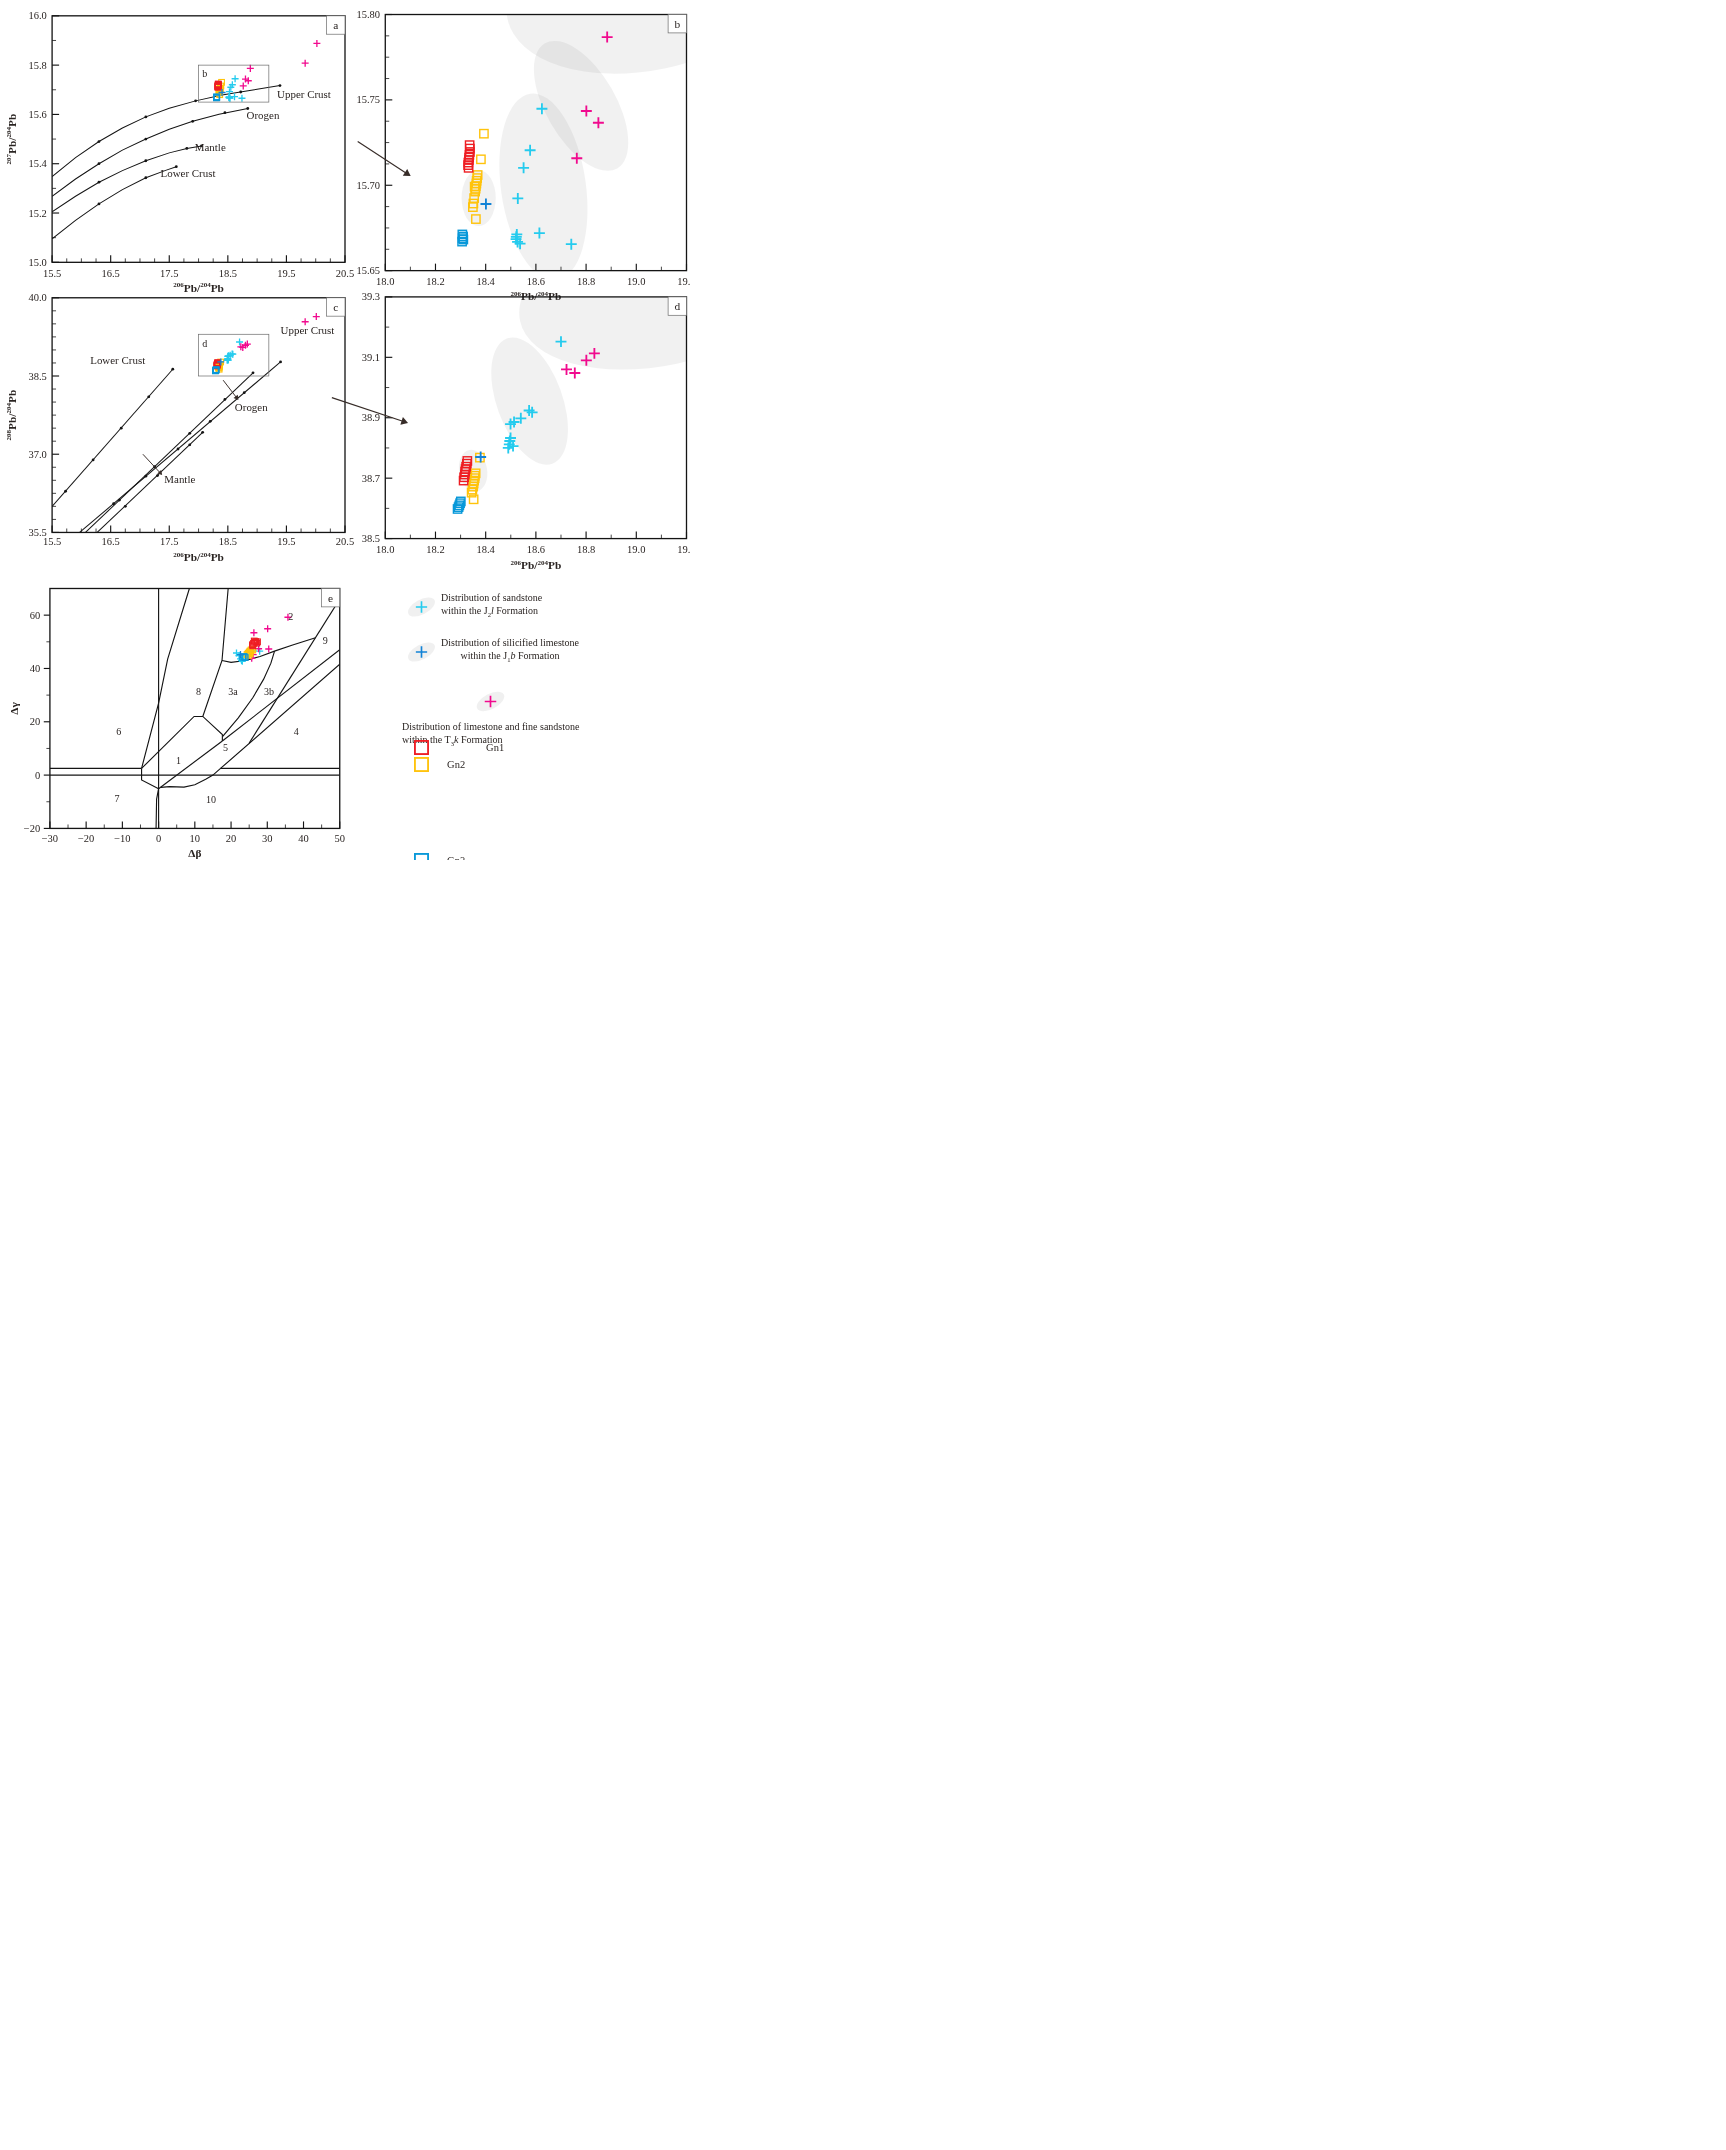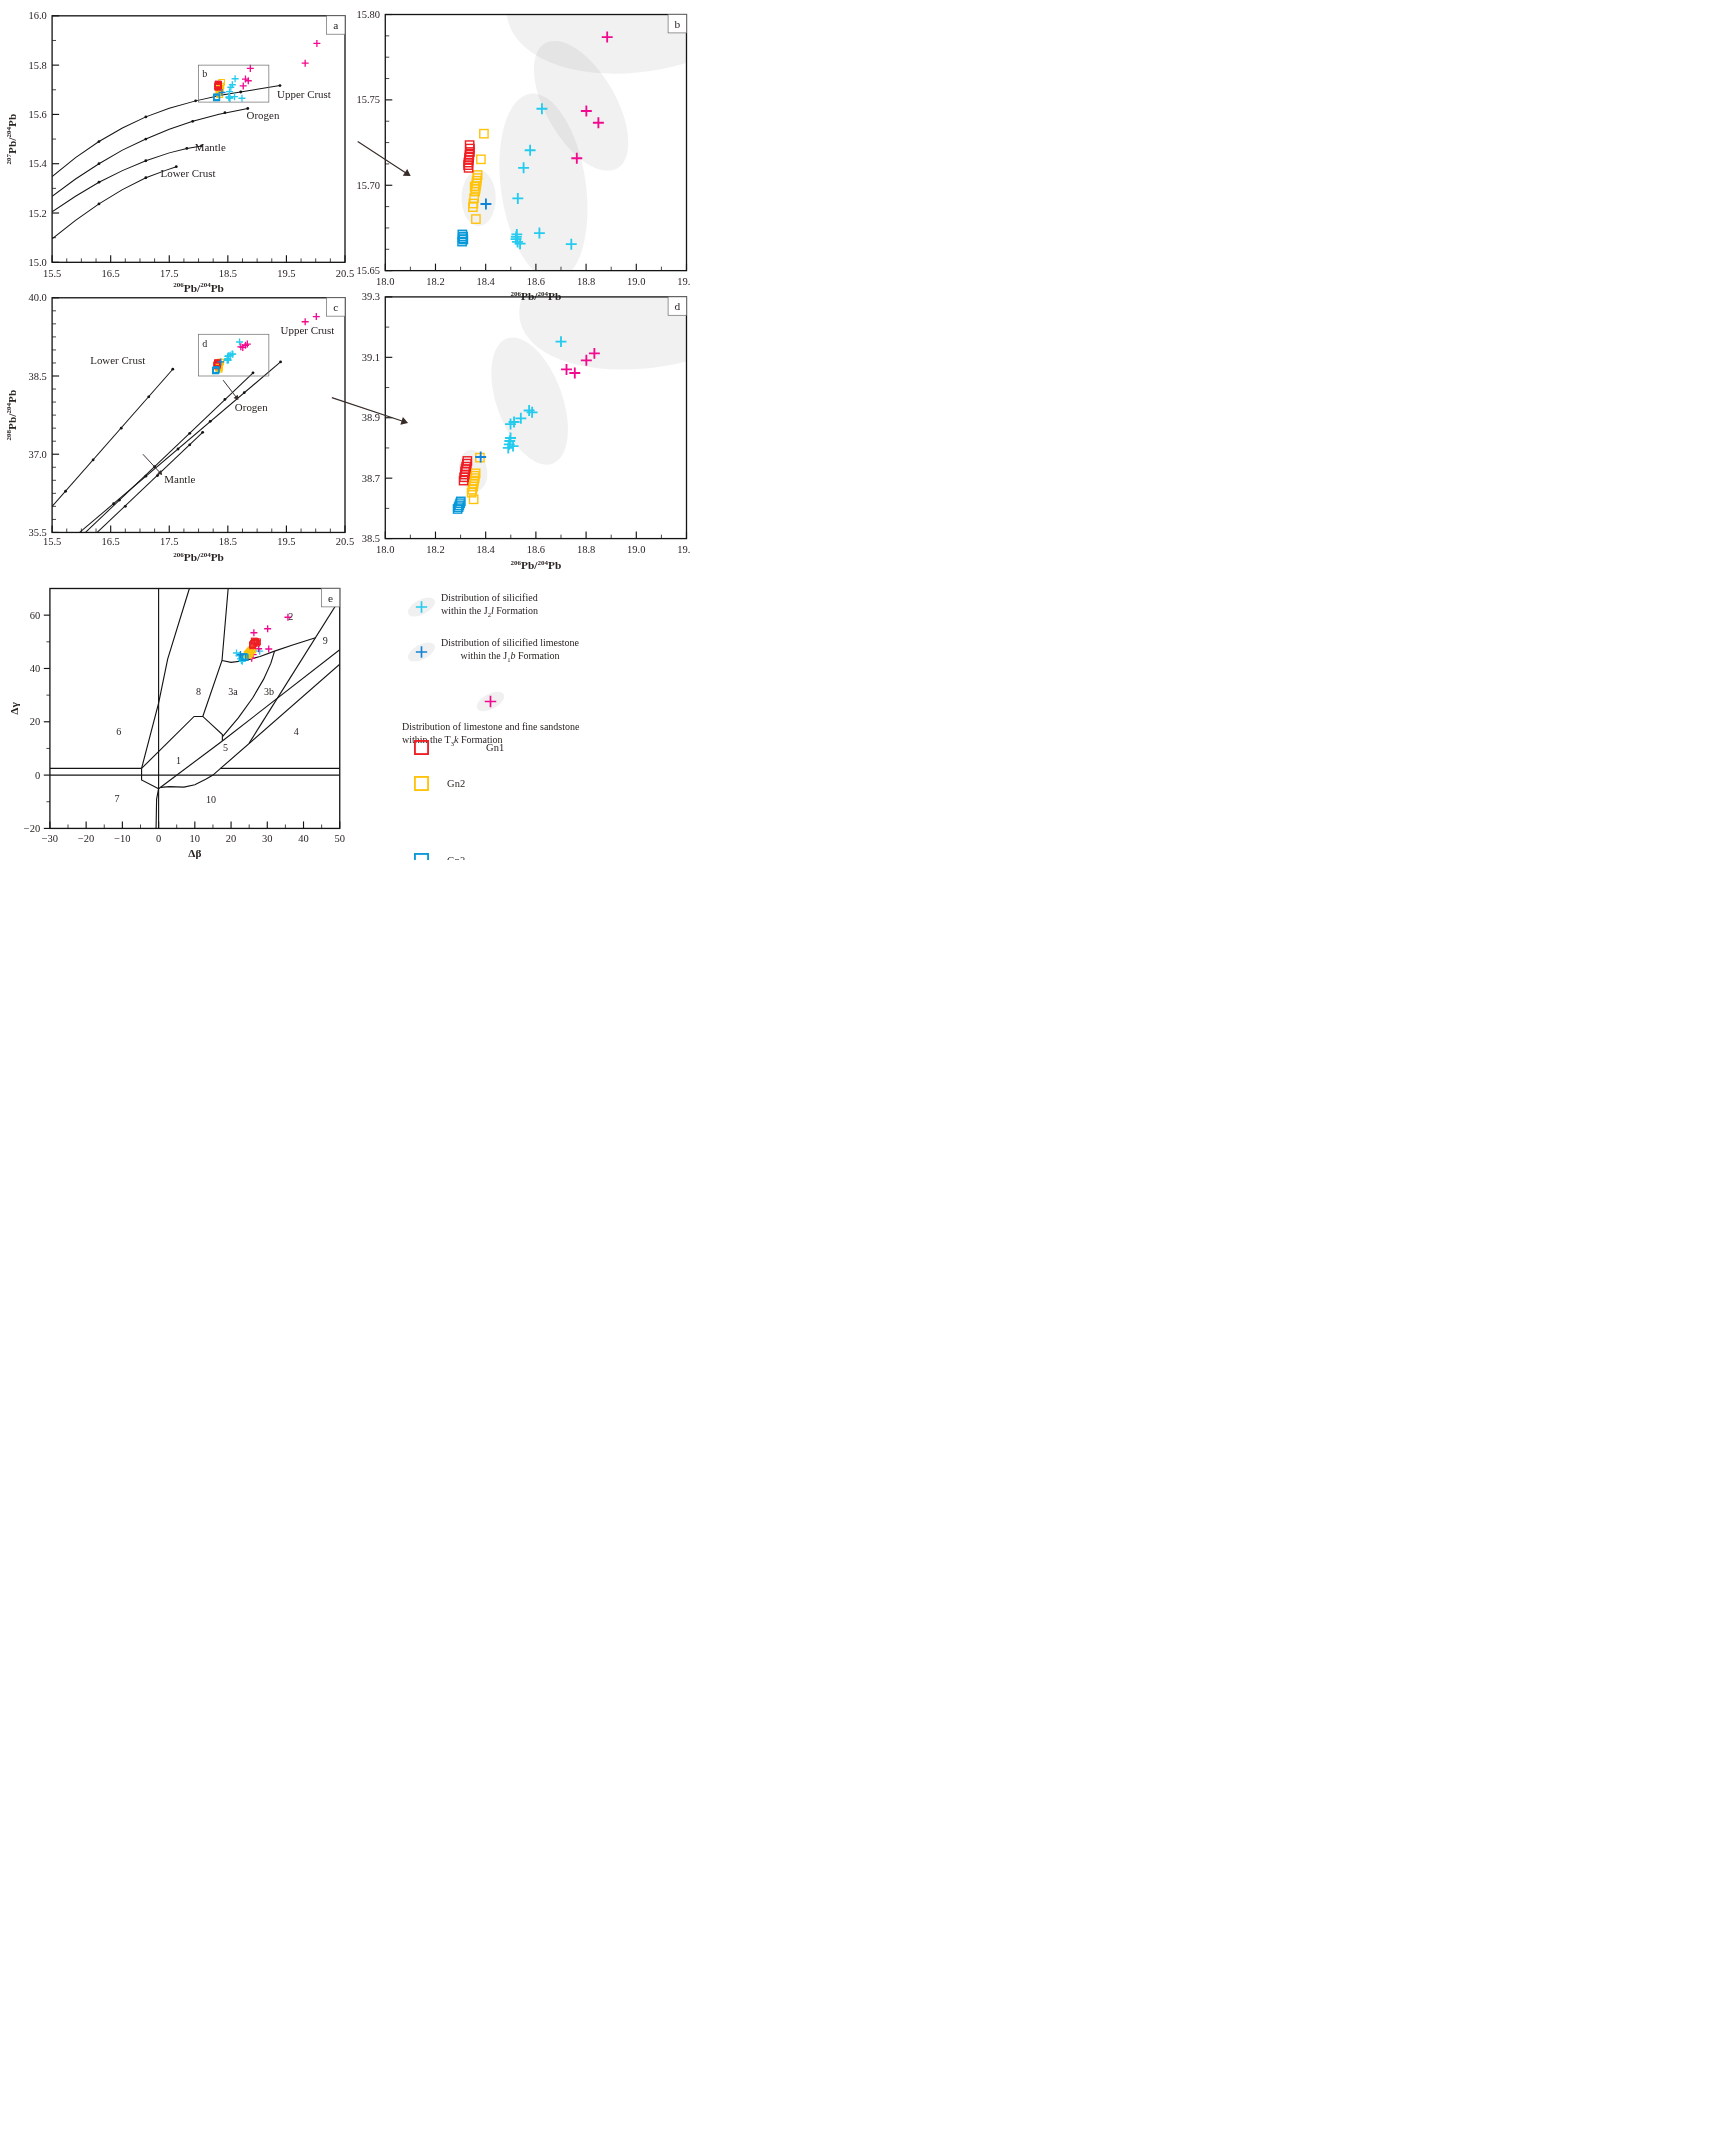--- a/index.html
+++ b/index.html
@@ -662,21 +662,21 @@
       </g>
     </svg>
 
 <div id="legend">
   <div class="lg-item" style="top:592px;">
     <svg class="lg-icon" width="39" height="26" viewBox="0 0 88 60">
           <ellipse cx="44" cy="30" rx="34" ry="17" fill="#808080" fill-opacity="0.12" transform="rotate(-28 44 30)"></ellipse>
           <path d="M 31 30 H 57 M 44 17 V 43" stroke="#25CBEE" stroke-width="3.8" fill="none"></path>
         </svg>
     <div class="lg-text">
-      <span>Distribution of silicified</span><br>
+      <span>Distribution of sandstone</span><br>
       <span>within the J</span><sub>2</sub><i>l</i><span> Formation</span>
     </div>
   </div>
   <div class="lg-item" style="top:637px;text-align:center;">
     <svg class="lg-icon" width="39" height="26" viewBox="0 0 88 60">
           <ellipse cx="44" cy="30" rx="34" ry="17" fill="#808080" fill-opacity="0.12" transform="rotate(-28 44 30)"></ellipse>
           <path d="M 31 30 H 57 M 44 17 V 43" stroke="#1283D6" stroke-width="3.8" fill="none"></path>
         </svg>
     <div class="lg-text">
       <span>Distribution of silicified limestone</span><br>
@@ -692,21 +692,21 @@
       <span>Distribution of limestone and fine sandstone</span><br>
       <span>within the T</span><sub>3</sub><i>k</i><span> Formation</span>
     </div>
   </div>
   <div class="lg-item" style="top:737px;gap:39px;">
     <svg class="lg-icon" width="39" height="21" viewBox="0 0 88 48">
           <rect x="29" y="9" width="30" height="30" fill="none" stroke="#EE1D23" stroke-width="4.2"></rect>
         </svg>
     <span class="lg-label">Gn1</span>
   </div>
-  <div class="lg-item" style="top:773px;">
+  <div class="lg-item" style="top:754px;">
     <svg class="lg-icon" width="39" height="21" viewBox="0 0 88 48">
           <rect x="29" y="9" width="30" height="30" fill="none" stroke="#FFC30B" stroke-width="4.2"></rect>
         </svg>
     <span class="lg-label">Gn2</span>
   </div>
   <div class="lg-item" style="top:850px;">
     <svg class="lg-icon" width="39" height="21" viewBox="0 0 88 48">
           <rect x="29" y="9" width="30" height="30" fill="none" stroke="#0798D9" stroke-width="4.2"></rect>
         </svg>
     <span class="lg-label">Gn3</span>

